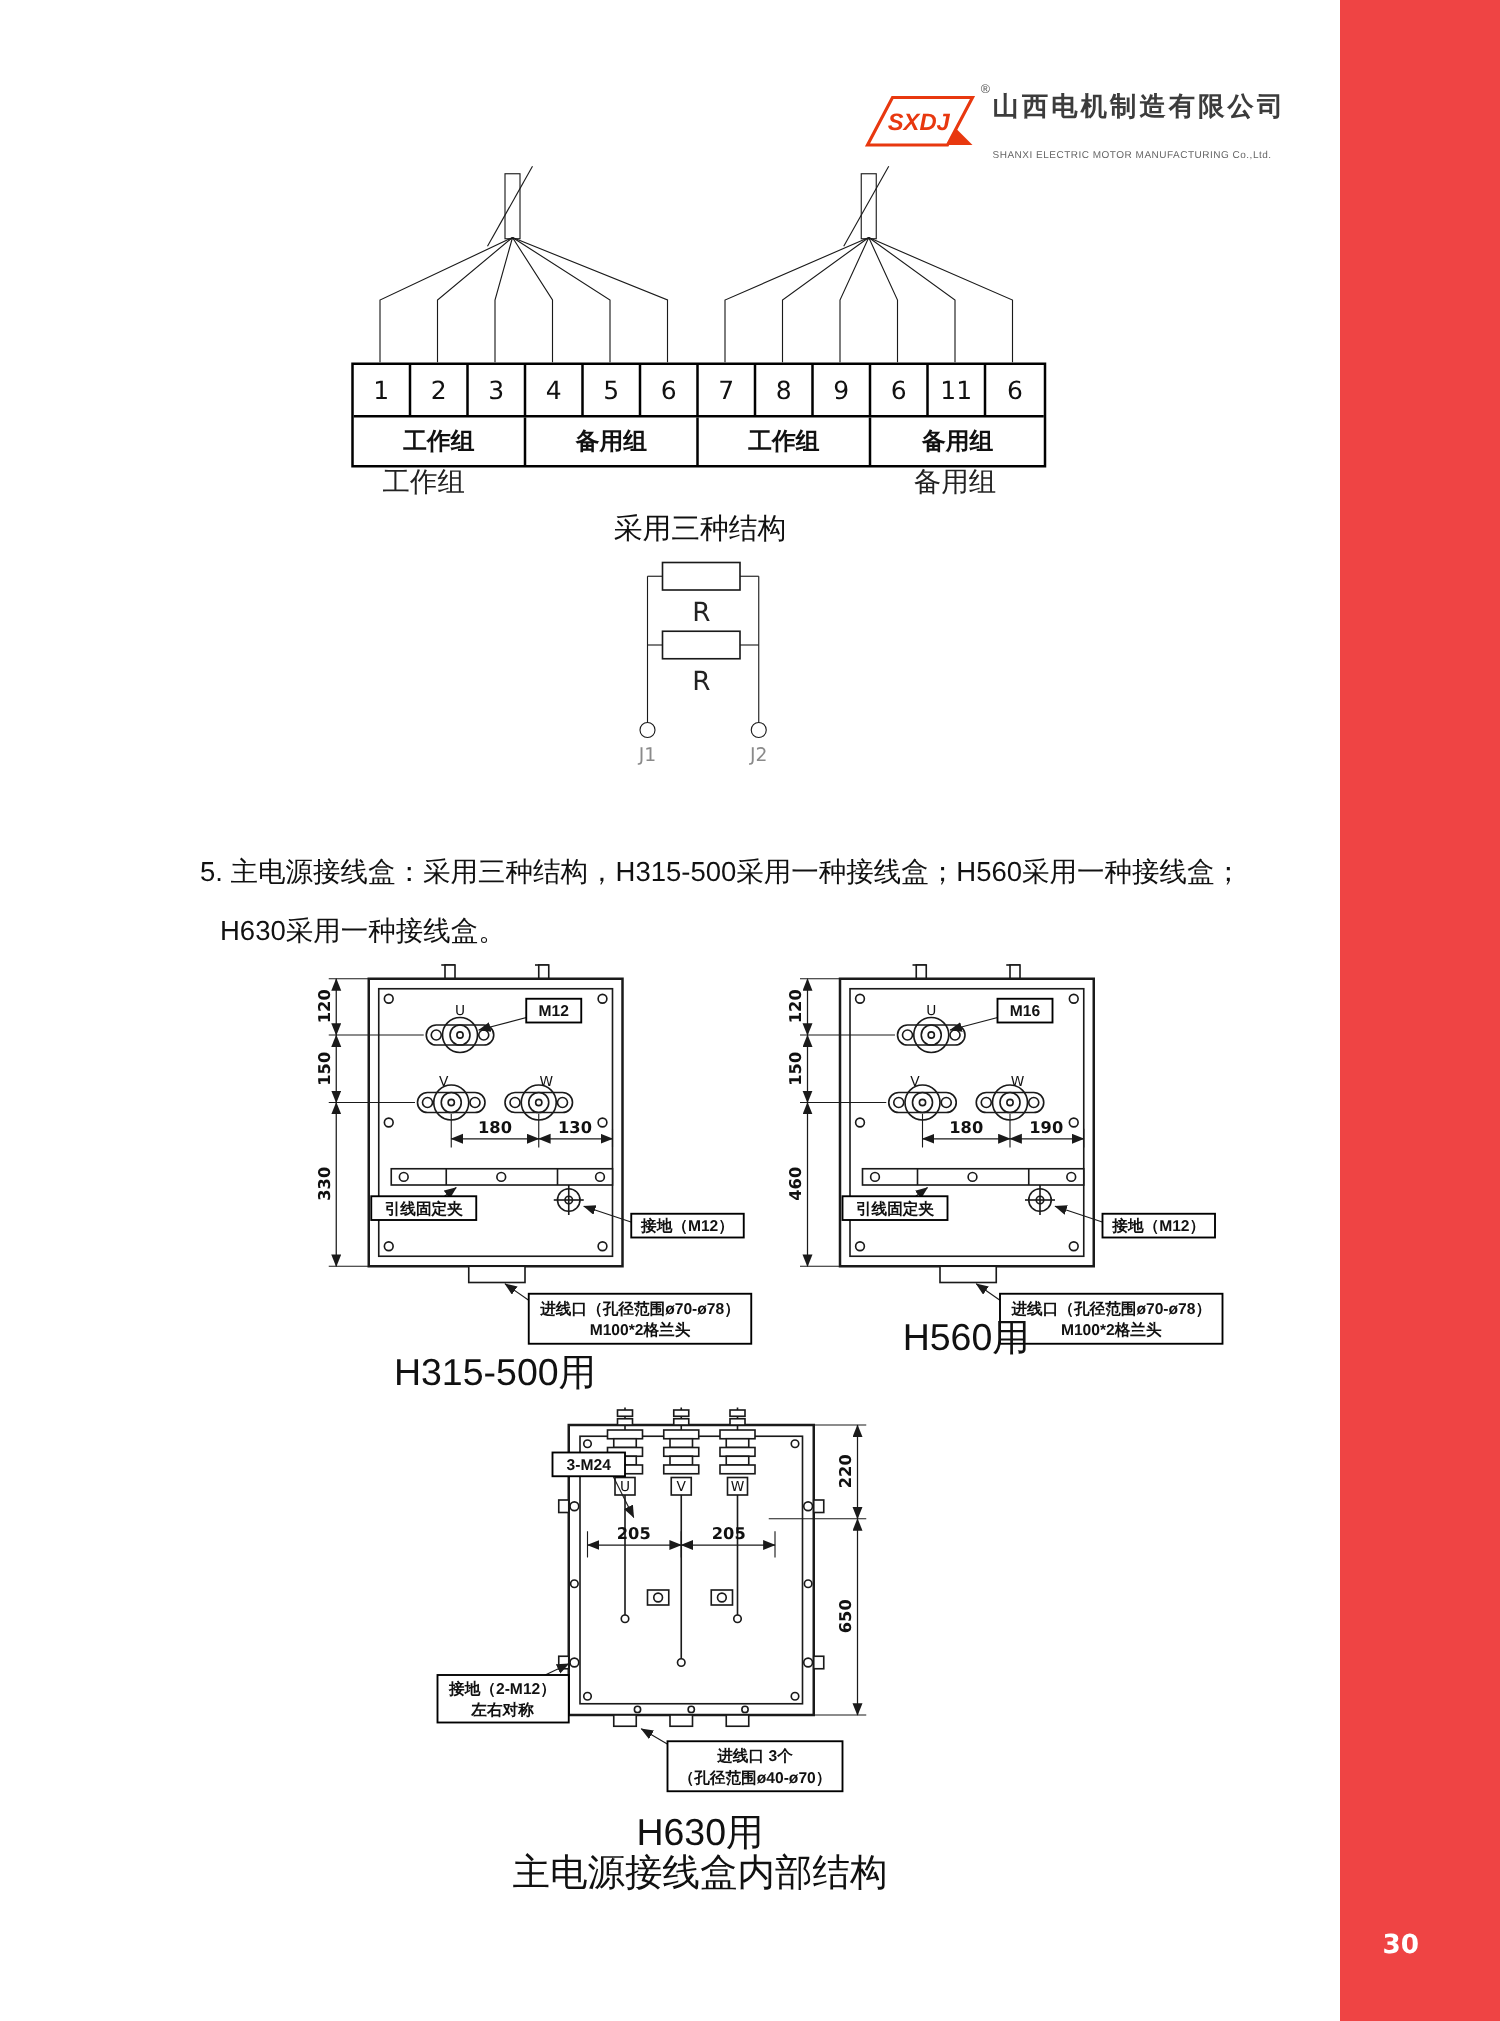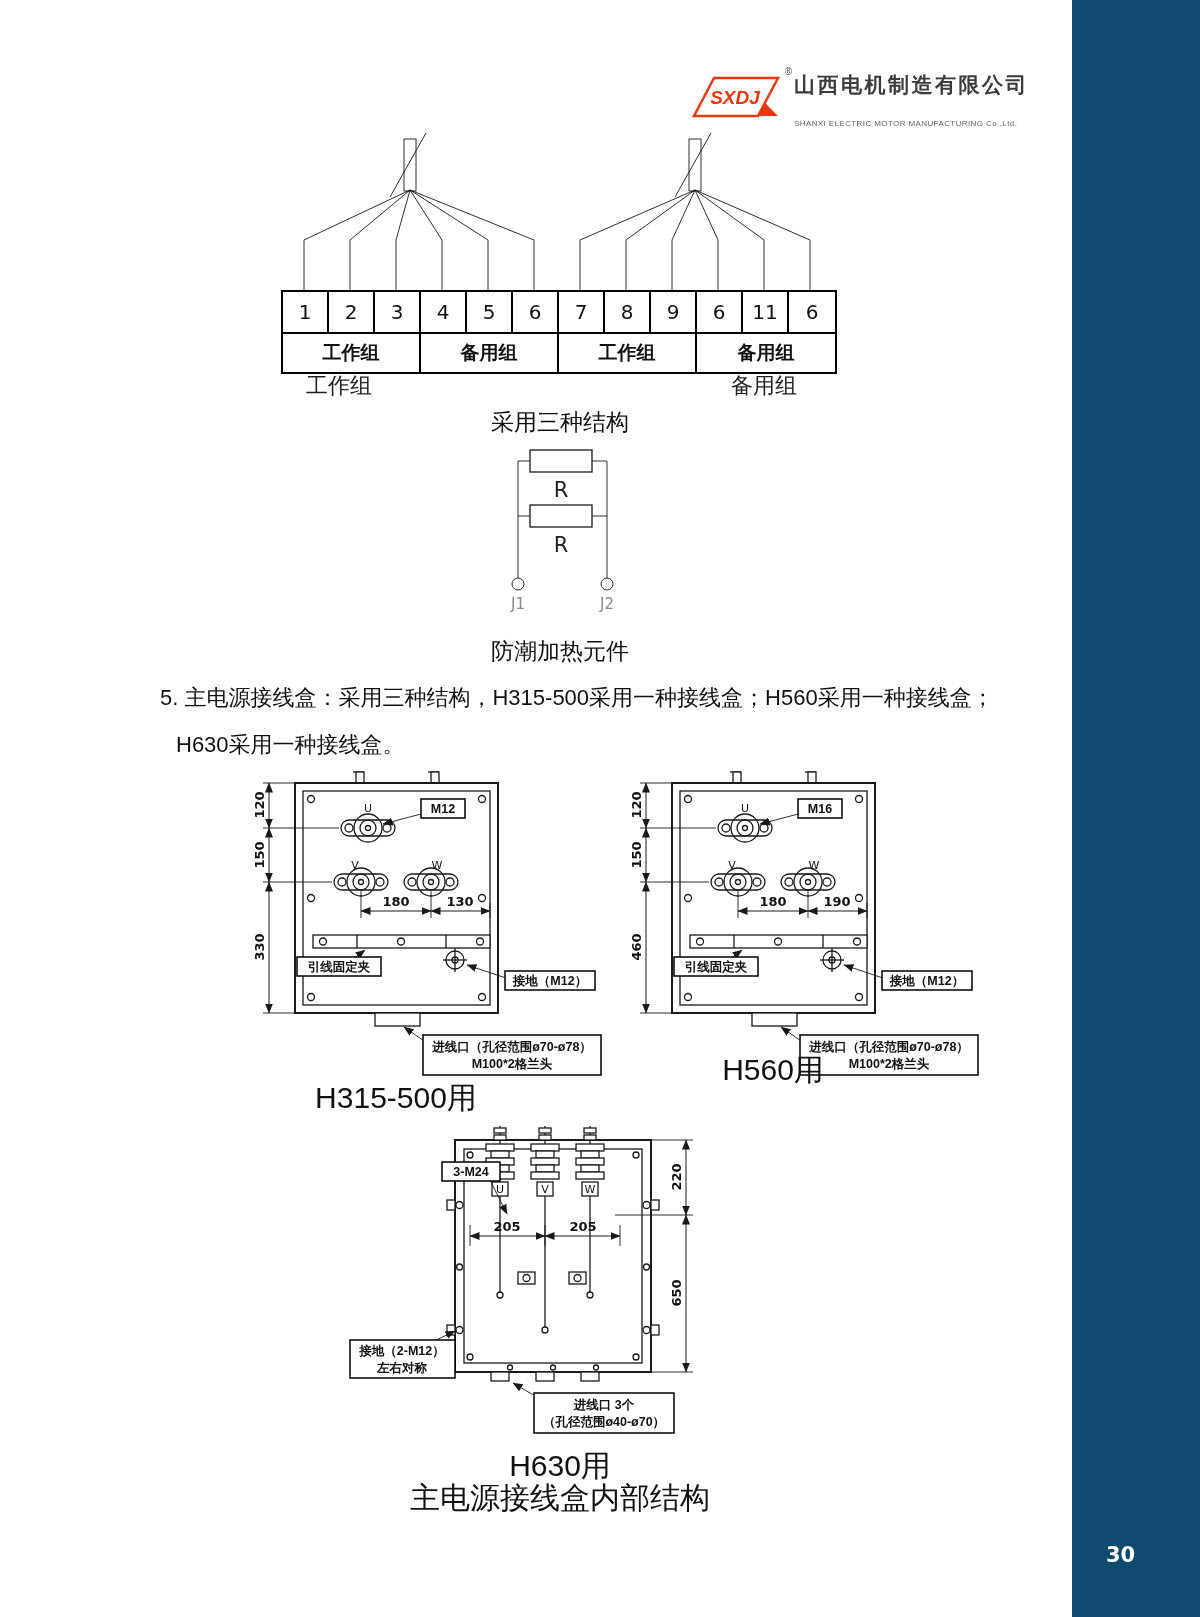--- a/index.html
+++ b/index.html
@@ -1,20 +1,20 @@
 <!DOCTYPE html>
 <html><head>
 <meta charset="utf-8">
 <style>
   *{margin:0;padding:0;box-sizing:border-box}
   html,body{width:1200px;background:#fff}
   body{height:1617px;font-family:"Liberation Sans","DejaVu Sans",sans-serif;color:#111}
   .page{position:relative;width:1200px;height:1617px;background:#fff;overflow:hidden}
 
-  .side-band{position:absolute;right:0;top:0;width:128px;height:1617px;background:#0c4a6e}
+  .side-band{position:absolute;right:0;top:0;width:128px;height:1617px;background:#ef4444}
   .page-number{position:absolute;left:34px;bottom:50px;color:#fff;font-size:21px;font-weight:700;font-family:"DejaVu Sans",sans-serif}
 
   .brand{position:absolute;left:688px;top:70px;display:flex;align-items:center;gap:8px}
   .logo-wrap{position:relative;width:98px;height:58px}
   .logo-wrap svg{position:absolute;left:0;top:0}
   .logo-t{font-style:italic;font-weight:800;font-size:19px;fill:#e8380f;text-anchor:middle;font-family:"Liberation Sans",sans-serif}
   .reg{position:absolute;right:-6px;top:-4px;font-size:10px;color:#555}
   .brand-cn{font-size:21px;font-weight:700;letter-spacing:2.5px;color:#3c3c3c;white-space:nowrap}
   .brand-en{font-size:8px;letter-spacing:.4px;color:#666;margin-top:20px;white-space:nowrap}
 
@@ -131,21 +131,20 @@
       <rect x="52" y="7" width="62" height="22"></rect>
       <rect x="52" y="62" width="62" height="22"></rect>
     </g>
     <text class="t-r" x="83" y="54" text-anchor="middle">R</text>
     <text class="t-r" x="83" y="109" text-anchor="middle">R</text>
     <circle class="lt" cx="40" cy="141" r="6" fill="#fff"></circle>
     <circle class="lt" cx="129" cy="141" r="6" fill="#fff"></circle>
     <text class="t-j mid" x="40" y="166">J1</text>
     <text class="t-j mid" x="129" y="166">J2</text>
   </svg>
-  <div class="caption" style="left:410px;top:636px;width:300px">防潮加热元件</div>
 
   <div class="para" style="left:160px;top:683px">5. 主电源接线盒：采用三种结构，H315-500采用一种接线盒；H560采用一种接线盒；</div>
   <div class="para" style="left:176px;top:730px">H630采用一种接线盒。</div>
 
   <svg class="draw" style="left:253px;top:763px" width="395" height="318" viewBox="0 0 395 318">
     <defs>
       <marker id="a315e" markerWidth="11" markerHeight="9" refX="9.5" refY="4" orient="auto" markerUnits="userSpaceOnUse">
           <path d="M0,0L10,4L0,8Z" fill="#1a1a1a"></path>
         </marker>
       <marker id="a315s" markerWidth="11" markerHeight="9" refX="9.5" refY="4" orient="auto-start-reverse" markerUnits="userSpaceOnUse">

